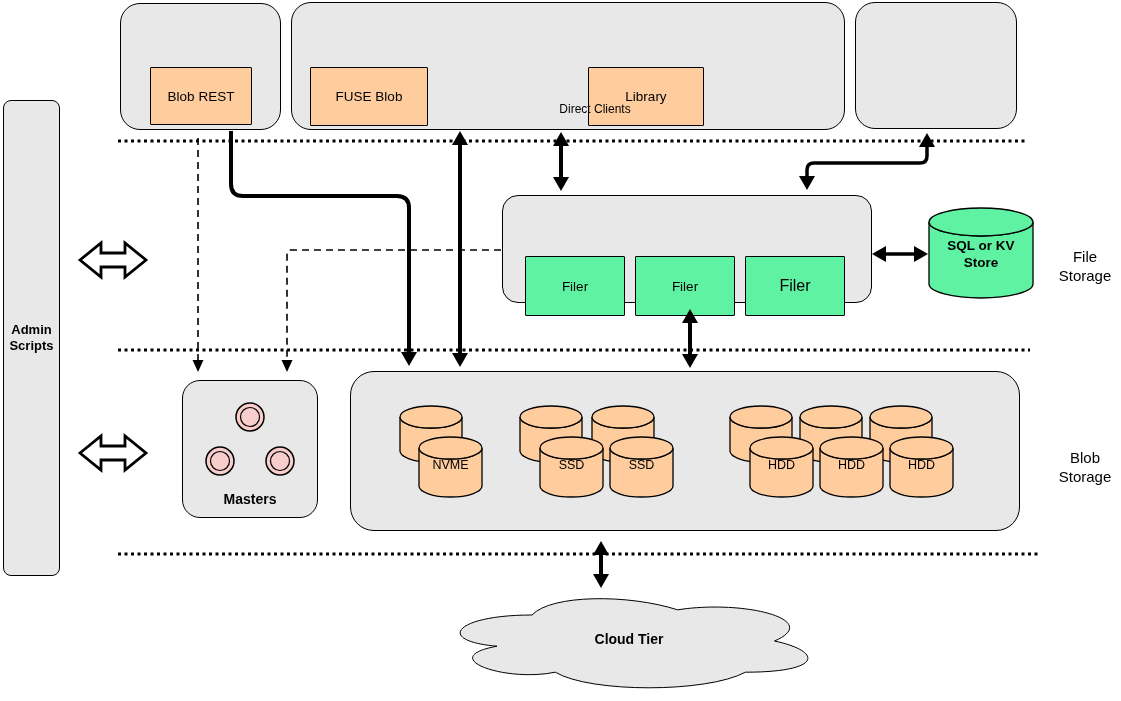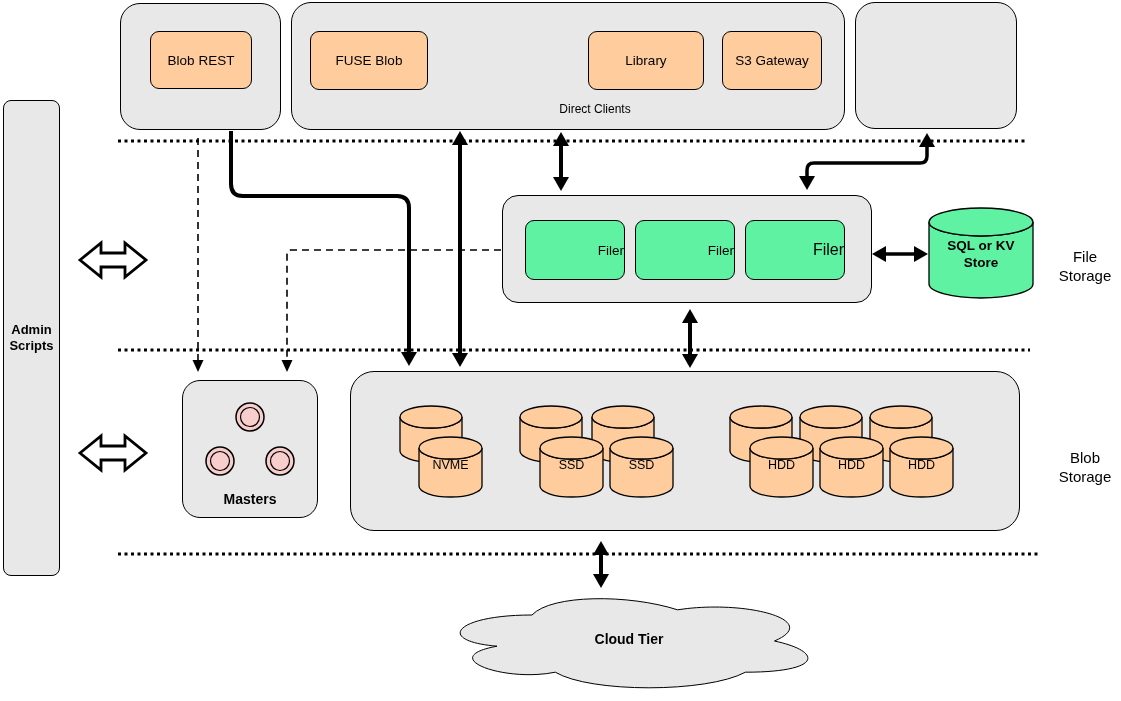--- a/index.html
+++ b/index.html
@@ -4,23 +4,23 @@
 <style>
   html,body{margin:0;padding:0;background:#fff;}
   #canvas{position:relative;width:1121px;height:701px;overflow:hidden;
           font-family:"Liberation Sans","DejaVu Sans",sans-serif;color:#000;}
   .layer{position:absolute;inset:0;}
   .layer-boxes{z-index:1;}
   #connector-layer{position:absolute;inset:0;z-index:2;pointer-events:none;}
   .layer-labels{z-index:3;pointer-events:none;}
   .abs{position:absolute;box-sizing:border-box;}
   .container-box{background:var(--container-fill);border:1px solid var(--stroke);border-radius:20px;}
-  .node{background:var(--node-orange);border:1px solid var(--stroke);border-radius:9px;
-        display:flex;align-items:center;justify-content:center;font-size:13.5px;}
-  .node-green{background:var(--node-green);justify-content:flex-end;}
+  .node{background:var(--node-orange);border:1px solid var(--stroke);border-radius:1px;
+        display:flex;align-items:center;justify-content:center;font-size:13.5px;margin-top:36px;}
+  .node-green{background:var(--node-green);}
   .lbl{position:absolute;text-align:center;line-height:1.25;}
   .bold{font-weight:bold;}
   .cap{font-size:12px;}
   .side-label{font-size:15px;margin-top:12px;}
   .cyl-lbl{font-size:12.5px;}
   .cyl-o{fill:var(--node-orange);stroke:var(--stroke);stroke-width:1.3;}
   .cyl-g{fill:var(--node-green);stroke:var(--stroke);stroke-width:1.3;}
   .mcirc{fill:var(--master-pink);stroke:var(--stroke);}
   .blk{fill:var(--stroke);}
   .ln{stroke:var(--stroke);fill:none;}
@@ -40,23 +40,20 @@
       <span>Blob REST</span>
     </div>
 
     <div class="abs container-box" style="left:291px;top:2px;width:554px;height:128px;"></div>
     <div class="abs node" style="left:310px;top:31px;width:118px;height:59px;">
       <span>FUSE Blob</span>
     </div>
     <div class="abs node" style="left:588px;top:31px;width:116px;height:59px;">
       <span>Library</span>
     </div>
-    <div class="abs node" style="left:722px;top:31px;width:100px;height:59px;">
-      <span>S3 Gateway</span>
-    </div>
 
     <div class="abs container-box" style="left:855px;top:2px;width:162px;height:127px;"></div>
 
     <div class="abs container-box" style="left:502px;top:195px;width:370px;height:108px;border-radius:16px;"></div>
     <div class="abs node node-green" style="left:525px;top:220px;width:100px;height:60px;">
       <span>Filer</span>
     </div>
     <div class="abs node node-green" style="left:635px;top:220px;width:100px;height:60px;">
       <span>Filer</span>
     </div>

